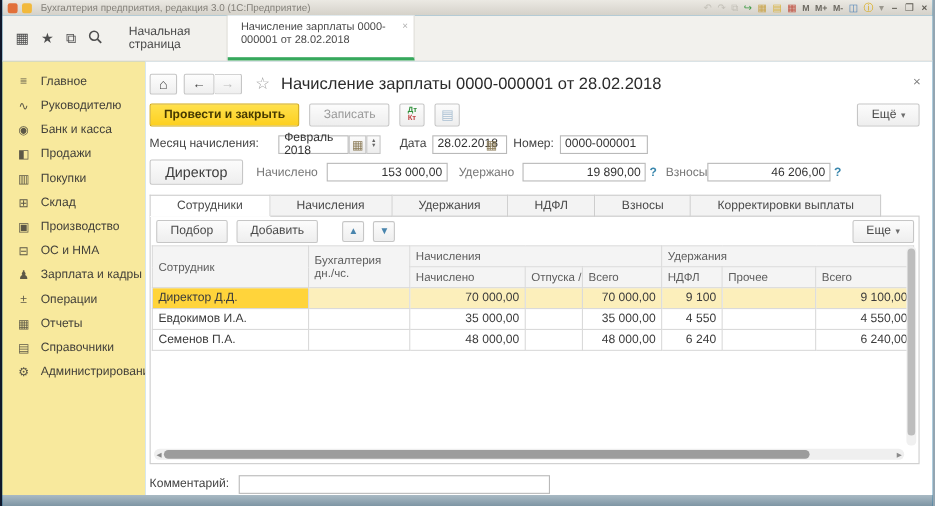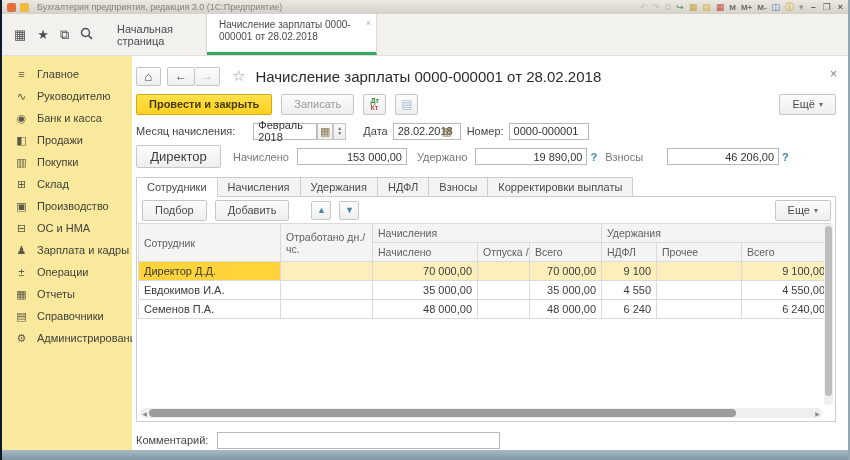--- a/index.html
+++ b/index.html
@@ -64,21 +64,21 @@
   .inp{border:1px solid #b9b9b9;height:17px;background:#fff;display:inline-flex;align-items:center;padding:0 4px;color:#333}
   .num{justify-content:flex-end;text-align:left}
   .mini-btn{border:1px solid #c5c5c5;background:linear-gradient(#fbfbfb,#ededed);height:17px;display:inline-flex;align-items:center;justify-content:center;color:#8a7a55;cursor:pointer}
   .spin{flex-direction:column;font-size:5px;line-height:5px;color:#666;width:13px}
   .cal-in{margin-left:-19px;width:15px;height:13px;border:none;background:none;color:#8a7a55;font-size:11px}
   .fill-btn{height:23px;width:85px;font-size:13px;color:#3c3c3c}
   .help{color:#3a87ad;font-weight:bold;margin-left:3px;cursor:pointer}
 
   
   .doc-tabs{display:flex;margin-top:9px;height:20px;position:relative;z-index:2}
-  .dtab{border:1px solid #cdcdcd;border-left:none;background:#f3f3f3;padding:0 10px;display:inline-flex;align-items:center;color:#4a4a4a;cursor:pointer}
+  .dtab{border:1px solid #cdcdcd;border-left:none;background:#f3f3f3;padding:0 24px;display:inline-flex;align-items:center;color:#4a4a4a;cursor:pointer}
   .dtab:first-child{border-left:1px solid #cdcdcd}
   .dtab.active{background:#fff;border-bottom:1px solid #fff}
 
   
   .panel{border:1px solid #cdcdcd;margin-right:12px;height:226px;margin-top:-1px;position:relative;background:#fff}
   .panel-toolbar{display:flex;align-items:center;gap:8px;padding:3px 5px;height:26px;position:relative}
   .arr-btn{width:20px;height:19px;padding:0;font-size:9px;color:#4985ad}
   .more-grid{position:absolute;right:4px}
 
   table.grid{border-collapse:collapse;table-layout:fixed;width:692px;margin-left:1px}
@@ -264,21 +264,21 @@
       </div>
 
       <div class="frow" style="margin-top:5px;height:23px">
         <span class="btn fill-btn">Директор</span>
         <span class="flabel" style="margin-left:12px;color:#777">Начислено</span>
         <span class="inp num" style="width:110px;margin-left:8px">153 000,00</span>
         <span class="flabel" style="margin-left:10px;color:#777">Удержано</span>
         <span class="inp num" style="width:112px;margin-left:8px">19 890,00</span>
         <span class="help">?</span>
         <span class="flabel" style="margin-left:8px;color:#777">Взносы</span>
-        <span class="inp num" style="width:112px;margin-left:24px">46 206,00</span>
+        <span class="inp num" style="width:112px;margin-left:0">46 206,00</span>
         <span class="help">?</span>
       </div>
 
       <div class="doc-tabs">
         <span class="dtab active">Сотрудники</span>
         <span class="dtab">Начисления</span>
         <span class="dtab">Удержания</span>
         <span class="dtab">НДФЛ</span>
         <span class="dtab">Взносы</span>
         <span class="dtab">Корректировки выплаты</span>
@@ -307,21 +307,21 @@
               <col style="width:105px">
               <col style="width:52px">
             <col style="width:72px">
               <col style="width:55px">
               <col style="width:85px">
               <col style="width:89px">
           </colgroup>
           <thead>
             <tr>
               <th rowspan="2">Сотрудник</th>
-              <th rowspan="2" style="white-space:normal;line-height:12px">Отработано дн./чс.</th>
+              <th rowspan="2" style="white-space:normal;line-height:12px">Бухгалтерия дн./чс.</th>
               <th colspan="3">Начисления</th>
               <th colspan="3">Удержания</th>
             </tr>
             <tr>
               <th>Начислено</th>
               <th>Отпуска /</th>
               <th>Всего</th>
               <th>НДФЛ</th>
               <th>Прочее</th>
               <th>Всего</th>

